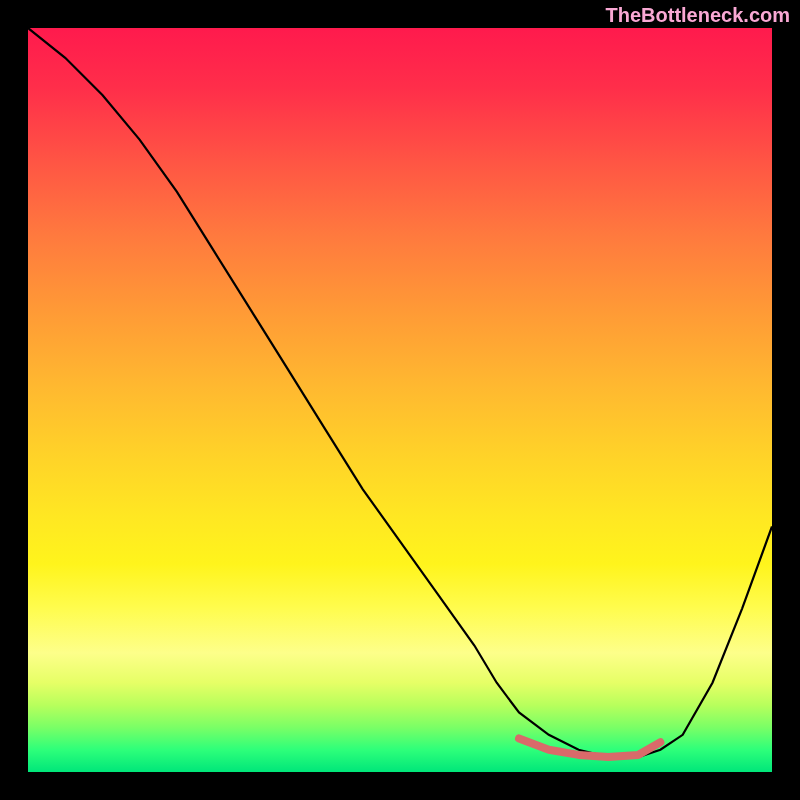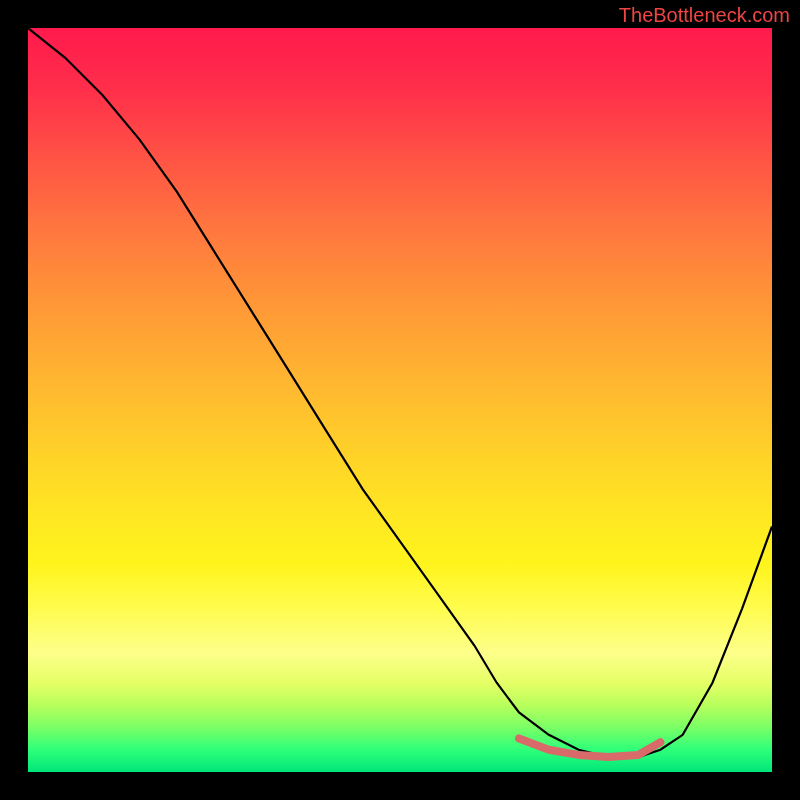--- a/index.html
+++ b/index.html
@@ -3,23 +3,23 @@
 <meta charset="utf-8">
 <style>
   * { margin: 0; padding: 0; box-sizing: border-box; }
   html, body { width: 800px; height: 800px; overflow: hidden; }
   body { background: #000; font-family: Arial, sans-serif; position: relative; }
   
   .watermark {
     position: absolute;
     top: 4px;
     right: 10px;
-    color: #ef4444;
+    color: #f9a8d4;
     font-size: 20px;
-    font-weight: normal;
+    font-weight: bold;
     z-index: 10;
   }
   
   .chart-container {
     position: absolute;
     top: 28px;
     left: 28px;
     width: 744px;
     height: 744px;
     overflow: hidden;

